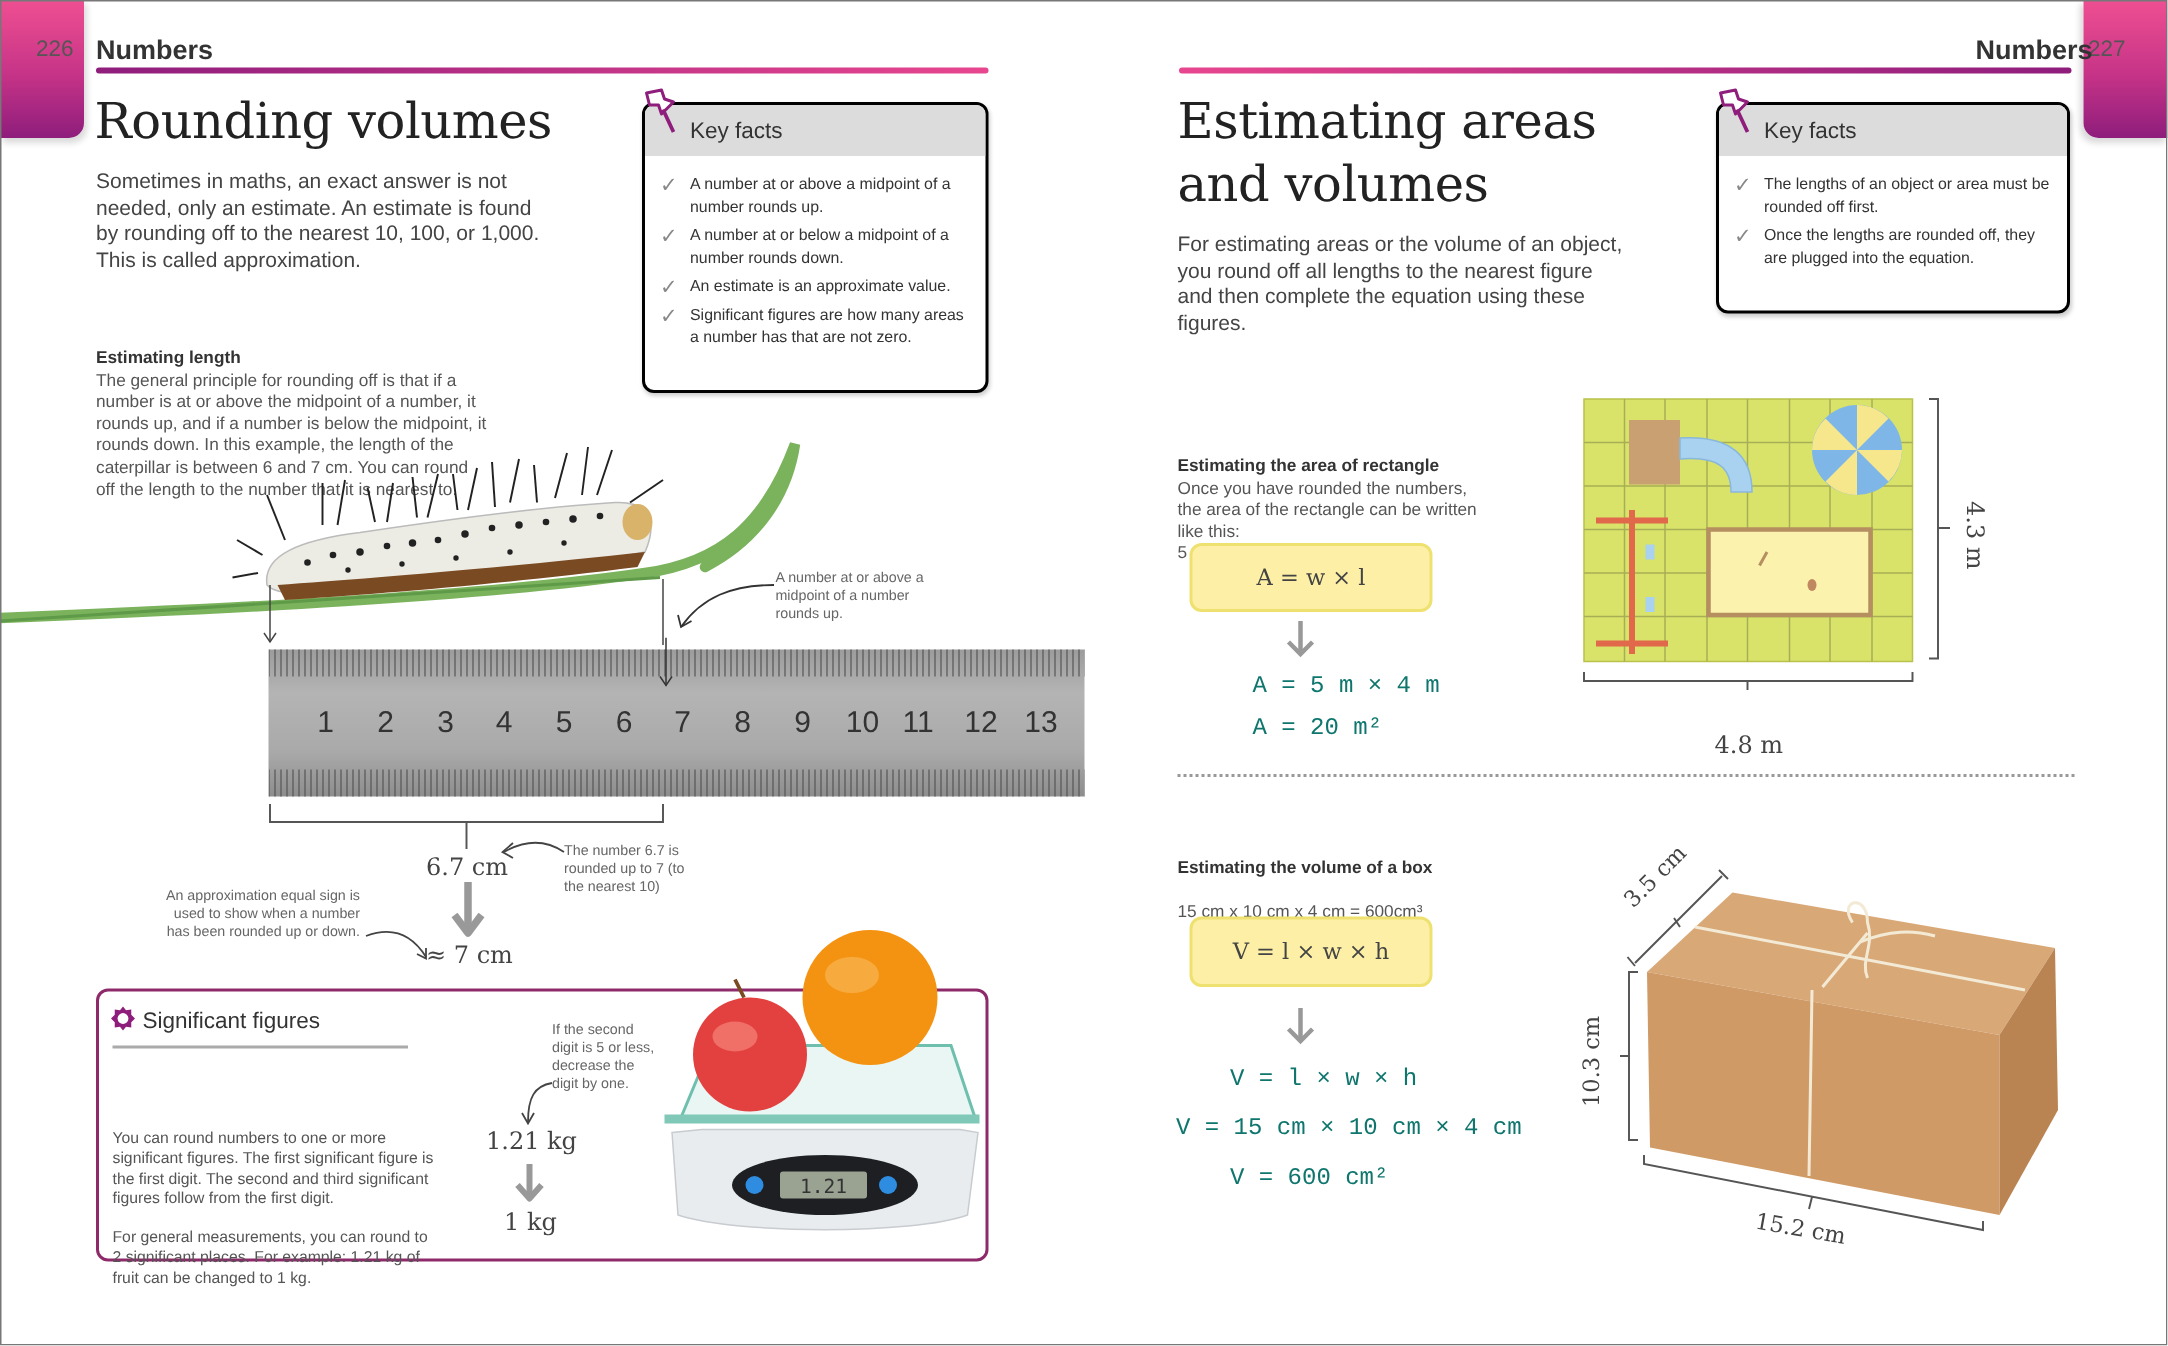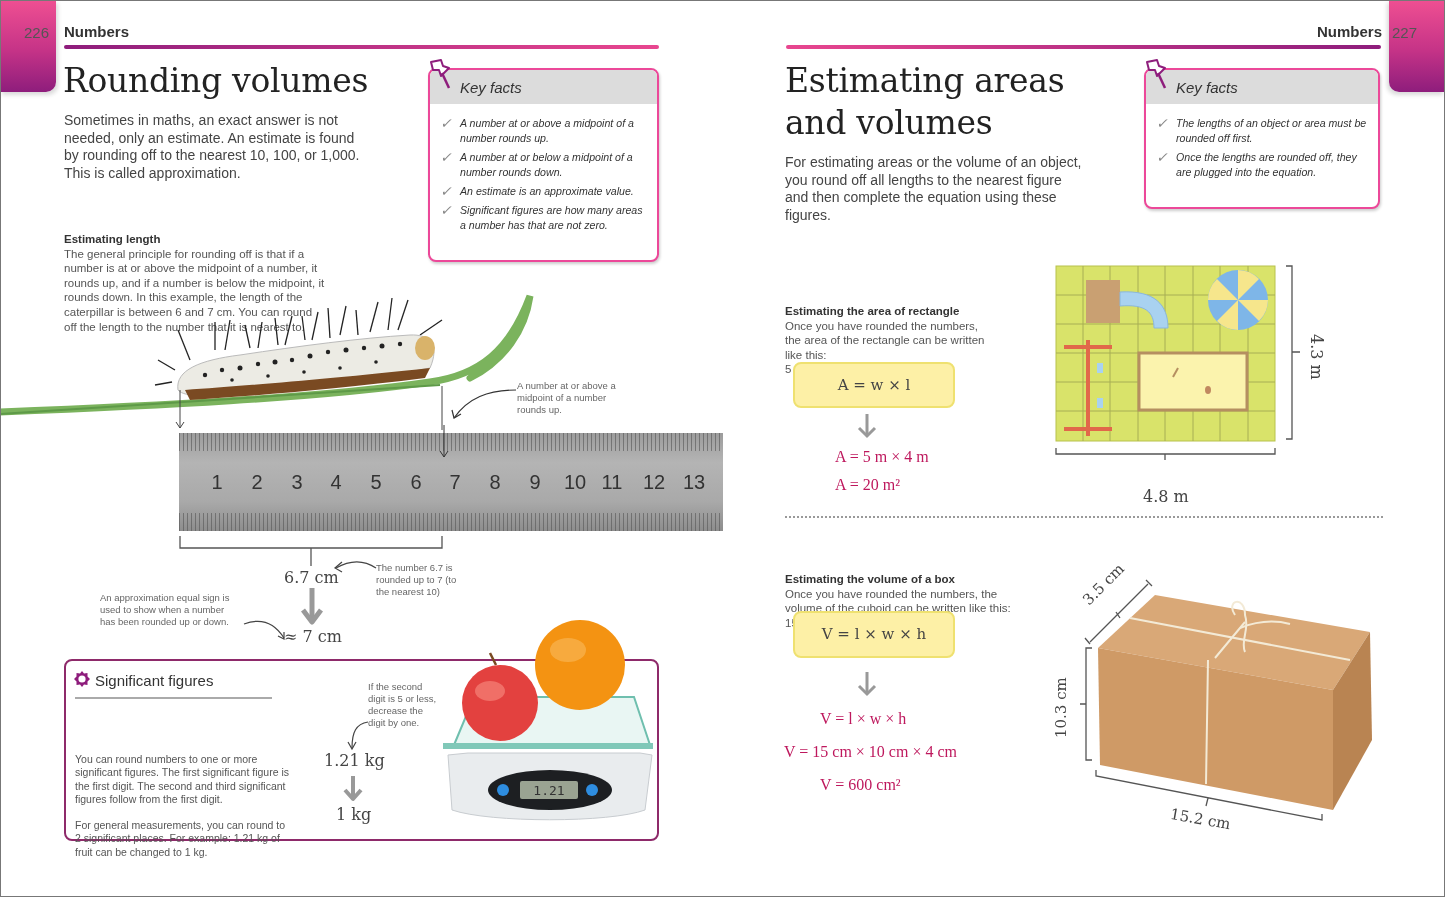--- a/index.html
+++ b/index.html
@@ -6,48 +6,48 @@
   html, body { width: 1445px; height: 897px; background: #fff; overflow: hidden; }
   body { position: relative; font-family: "Liberation Sans", sans-serif; color: #333; }
   .abs { position: absolute; }
   .frame { position: absolute; left: 0; top: 0; width: 1445px; height: 897px; border: 1px solid #777; pointer-events: none; }
 
   
   .tab { position: absolute; top: 0; width: 56px; height: 92px; background: linear-gradient(180deg,#ef4f92 0%,#c53387 55%,#8e1d7c 100%); }
   .tab.left { left: 0; border-bottom-right-radius: 10px; box-shadow: 2px 3px 4px rgba(0,0,0,.15); }
   .tab.right { right: 0; border-bottom-left-radius: 10px; box-shadow: -2px 3px 4px rgba(0,0,0,.15); }
   .pagenum { position: absolute; top: 24px; font-size: 15px; color: #555; }
-  .running { position: absolute; top: 23px; font-size: 15px; font-weight: bold; color: #333; }
+  .running { position: absolute; top: 23px; font-size: 18px; font-weight: bold; color: #333; }
   .rule { position: absolute; top: 45px; height: 4px; border-radius: 2px; background: linear-gradient(90deg,#8e1d7c,#e8468f); }
   .rule.r { background: linear-gradient(90deg,#e8468f,#8e1d7c); }
   .h1 { font-family: "DejaVu Serif", serif; font-size: 33px; font-weight: normal; color: #222; line-height: 42px; letter-spacing: -0.3px; }
   .intro { font-size: 14px; line-height: 17.5px; color: #444; }
   .small { font-size: 11.5px; line-height: 14.6px; color: #555; margin-top: 41px; }
   .small b { color: #333; font-weight: bold; }
   .note { font-size: 9.5px; line-height: 12px; color: #666; }
 
   
-  .kf { position: absolute; border: 2px solid #ec4899; border-radius: 8px; background: #fff; box-shadow: 1px 2px 3px rgba(0,0,0,.2); overflow: hidden; font-style: italic; }
+  .kf { position: absolute; border: 2px solid #000000; border-radius: 8px; background: #fff; box-shadow: 1px 2px 3px rgba(0,0,0,.2); overflow: hidden; }
   .kf-head { height: 34px; background: #dcdcdc; font-size: 15px; color: #333; padding: 9px 0 0 30px; }
   .kf ul { list-style: none; padding: 12px 8px 0 10px; }
   .kf li { display: flex; font-size: 10.6px; line-height: 15px; color: #333; margin-bottom: 4px; }
   .kf li .chk { width: 20px; flex: none; color: #888; font-size: 14px; line-height: 15px; }
   .pin { position: absolute; width: 30px; height: 34px; }
 
   
   .ruler { position: absolute; left: 179px; top: 433px; width: 544px; height: 98px;
     background: linear-gradient(180deg,#9c9c9c 0%,#b4b4b4 30%,#a9a9a9 70%,#8d8d8d 100%); }
   .ruler .ticks-top, .ruler .ticks-bot { position: absolute; left: 0; right: 0; height: 18px;
     background-image: repeating-linear-gradient(90deg,#555 0 1px,transparent 1px 4px); opacity: .6; }
   .ruler .ticks-top { top: 0; } .ruler .ticks-bot { bottom: 0; }
   .ruler .num { position: absolute; top: 38px; font-size: 20px; color: #333; transform: translateX(-50%); }
 
   
   .fbox { position: absolute; background: #fdf0a6; border: 2px solid #efe170; border-radius: 8px; font-family: "DejaVu Serif", serif; font-size: 15px; color: #444; text-align: center; }
-  .feq { position: absolute; font-family: Liberation Serif, serif; font-size: 16px; color: #be185d; white-space: nowrap; }
+  .feq { position: absolute; font-family: Liberation Mono, monospace; font-size: 16px; color: #0f766e; white-space: nowrap; }
 
   .sigbox { position: absolute; left: 64px; top: 659px; width: 595px; height: 182px; border: 2px solid #8e2a6a; border-radius: 8px; }
   .sig-title { position: absolute; left: 95px; top: 672px; font-size: 15px; color: #333; }
   .sig-line { position: absolute; left: 75px; top: 697px; width: 197px; height: 2px; background: #aaa; }
 
   .dotline { position: absolute; left: 785px; top: 516px; width: 598px; border-top: 2px dotted #999; }
   .meas { position: absolute; font-family: "DejaVu Serif", serif; font-size: 16px; color: #444; white-space: nowrap; }
 </style>
 </head>
 <body>
@@ -178,21 +178,21 @@
 <svg class="abs" style="left:330px;top:556px" width="48" height="20">
   <path d="M46 12 C34 4 20 4 6 12" fill="none" stroke="#444" stroke-width="1.2"></path>
   <path d="M12 6 L5 12 L12 16" fill="none" stroke="#444" stroke-width="1.2"></path>
 </svg>
 <div class="abs note" style="left:376px;top:562px;width:92px">The number 6.7 is rounded up to 7 (to the nearest 10)</div>
 
 <svg class="abs" style="left:300px;top:588px" width="24" height="38">
   <line x1="12" y1="0" x2="12" y2="32" stroke="#999" stroke-width="5"></line>
   <path d="M3 22 L12 34 L21 22" fill="none" stroke="#999" stroke-width="5" stroke-linejoin="round"></path>
 </svg>
-<div class="abs note" style="left:100px;top:592px;width:140px;text-align:left">An approximation equal sign is used to show when a number has been rounded up or down.</div>
+<div class="abs note" style="left:100px;top:592px;width:140px;text-align:right">An approximation equal sign is used to show when a number has been rounded up or down.</div>
 <svg class="abs" style="left:242px;top:614px" width="46" height="30">
   <path d="M2 10 C18 4 32 8 42 24" fill="none" stroke="#444" stroke-width="1.2"></path>
   <path d="M36 22 L42 25 L42 18" fill="none" stroke="#444" stroke-width="1.2"></path>
 </svg>
 <div class="meas" style="left:284px;top:627px">≈ 7 cm</div>
 
 <div class="sigbox"></div>
 <svg class="abs" style="left:73px;top:670px" width="18" height="18" viewBox="0 0 18 18">
   <path d="M9 1 L11 3.5 L14.5 3 L14.5 6.5 L17 9 L14.5 11.5 L14.5 15 L11 14.5 L9 17 L7 14.5 L3.5 15 L3.5 11.5 L1 9 L3.5 6.5 L3.5 3 L7 3.5 Z" fill="#8e1d7c"></path>
   <circle cx="9" cy="9" r="3.6" fill="#fff"></circle>
@@ -302,21 +302,21 @@
   <path d="M236 6 L242 6 L242 179 L236 179 M242 92 L250 92" fill="none" stroke="#555" stroke-width="1.3"></path>
   <path d="M6 188 L6 194 L225 194 L225 188 M115 194 L115 200" fill="none" stroke="#555" stroke-width="1.3"></path>
 </svg>
 <div class="meas abs" style="left:1301px;top:334px;transform:rotate(90deg);transform-origin:left top;left:1326px">4.3 m</div>
 <div class="meas" style="left:1143px;top:487px">4.8 m</div>
 
 <div class="dotline"></div>
 
 <div class="abs small" style="left:785px;top:531px;width:250px">
   <b>Estimating the volume of a box</b><br>
-  <span>Once you have rounded the numbers, the volume of the cuboid can be written like this:</span><br>
+  <br>
   <span>15 cm x 10 cm x 4 cm = 600cm³</span>
 </div>
 <div class="fbox" style="left:793px;top:611px;width:162px;height:47px;line-height:43px">V = l × w × h</div>
 <svg class="abs" style="left:856px;top:672px" width="22" height="26">
   <line x1="11" y1="0" x2="11" y2="22" stroke="#999" stroke-width="3"></line>
   <path d="M3 14 L11 22 L19 14" fill="none" stroke="#999" stroke-width="3"></path>
 </svg>
 <div class="feq" style="left:820px;top:710px">V = l × w × h</div>
 <div class="feq" style="left:784px;top:743px">V = 15 cm × 10 cm × 4 cm</div>
 <div class="feq" style="left:820px;top:776px">V = 600 cm²</div>

